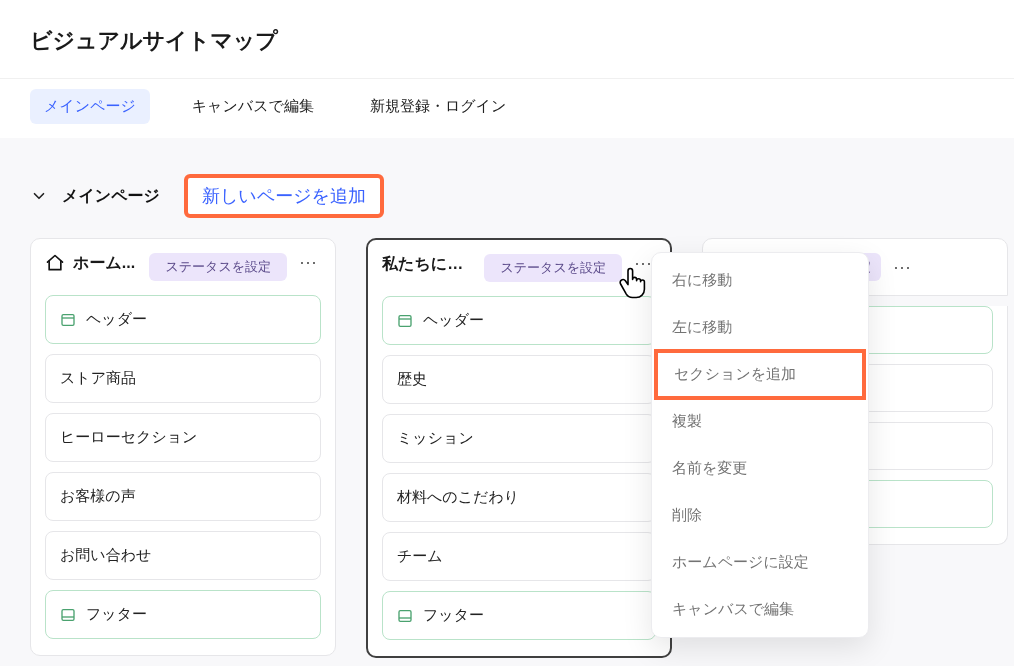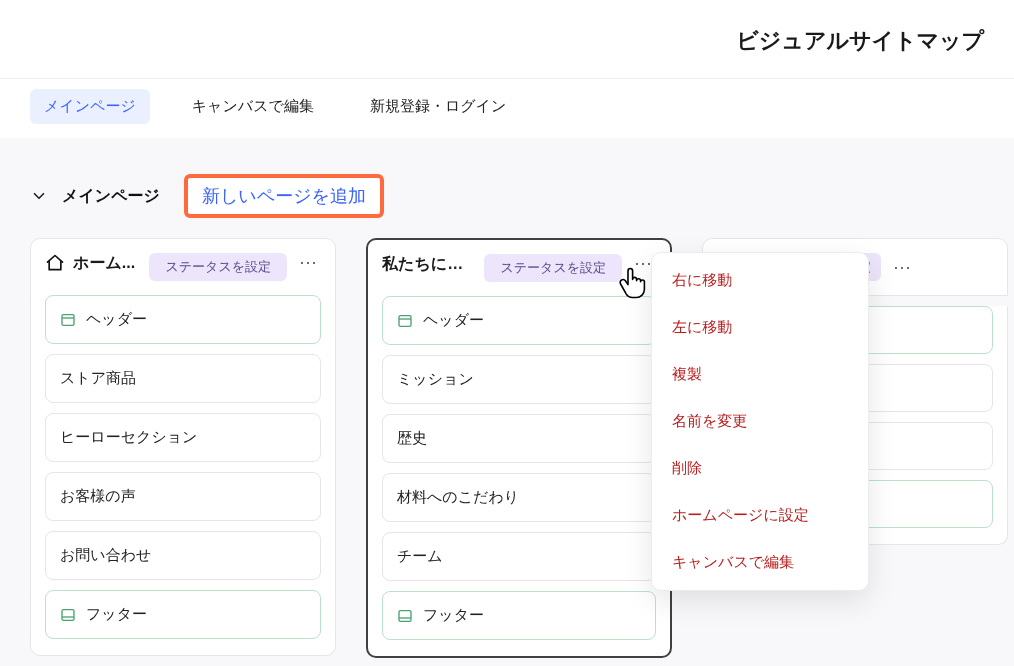--- a/index.html
+++ b/index.html
@@ -10,21 +10,20 @@
     width: 1014px;
     height: 666px;
     overflow: hidden;
   }
   .page-title {
     font-size: 22px;
     font-weight: 700;
     padding: 26px 30px 22px 30px;
     background: #fff;
     border-bottom: 1px solid #f0f0f0;
-    text-align: right;
   }
   .tabbar {
     display: flex;
     gap: 28px;
     padding: 10px 30px 14px 30px;
     background: #fff;
     align-items: center;
   }
   .tab {
     font-size: 15px;
@@ -171,21 +170,21 @@
     background: #fff;
     border: 1px solid #ececef;
     border-radius: 10px;
     box-shadow: 0 10px 30px rgba(0,0,0,0.10);
     padding: 4px 0;
     z-index: 50;
   }
   .menu-item {
     font-size: 15px;
     padding: 14px 20px;
-    color: #b91c1c;
+    color: #737373;
     cursor: pointer;
   }
   .menu-item.highlight {
     border: 4px solid #ff6a3d;
     margin: -2px 2px;
     padding: 12px 16px;
   }
   .cursor-hand {
     position: absolute;
     left: 616px;
@@ -273,24 +272,24 @@
       <div class="section-item green-border">
         <span class="layout-icon">
           <svg viewBox="0 0 24 24" fill="none" stroke="#4aa26f" stroke-width="2">
               <rect x="3" y="4" width="18" height="16" rx="2"></rect>
               <line x1="3" y1="9" x2="21" y2="9"></line>
             </svg>
         </span>
         <span>ヘッダー</span>
       </div>
       <div class="section-item">
+          <span>歴史</span>
+        </div>
+      <div class="section-item">
           <span>ミッション</span>
-        </div>
-      <div class="section-item">
-          <span>歴史</span>
         </div>
       <div class="section-item">
           <span>材料へのこだわり</span>
         </div>
       <div class="section-item">
           <span>チーム</span>
         </div>
       <div class="section-item green-border">
         <span class="layout-icon">
           <svg viewBox="0 0 24 24" fill="none" stroke="#4aa26f" stroke-width="2">
@@ -314,20 +313,21 @@
       <div class="ghost-section"></div>
       <div class="ghost-section green-border"></div>
     </div>
   </div>
 
 </div>
 
 <div class="context-menu">
   <div class="menu-item">右に移動</div>
   <div class="menu-item">左に移動</div>
+  <div class="menu-item highlight">セクションを追加</div>
   <div class="menu-item">複製</div>
   <div class="menu-item">名前を変更</div>
   <div class="menu-item">削除</div>
   <div class="menu-item">ホームページに設定</div>
   <div class="menu-item">キャンバスで編集</div>
 </div>
 
 <div class="cursor-hand">
   <svg viewBox="0 0 32 34" fill="#fff" stroke="#000" stroke-width="1.6" stroke-linejoin="round">
     <path d="M12 6c0-1.4 1-2.5 2.3-2.5S16.6 4.6 16.6 6v8.5c0-1.2.9-2.1 2-2.1s2 1 2 2.1v1.2c0-1.1.9-2 2-2s2 .9 2 2v1.1c0-1 .8-1.8 1.9-1.8s1.9.8 1.9 1.8v7.4c0 4.6-3.5 8.3-8.2 8.3h-3.8c-2.5 0-4.8-1.3-6.1-3.4L4.6 19c-.9-1.4-.4-3.2 1-4 .1-.1.3-.1.4-.2 1.2-.5 2.6-.1 3.4 1L12 19.6V6z"></path>

